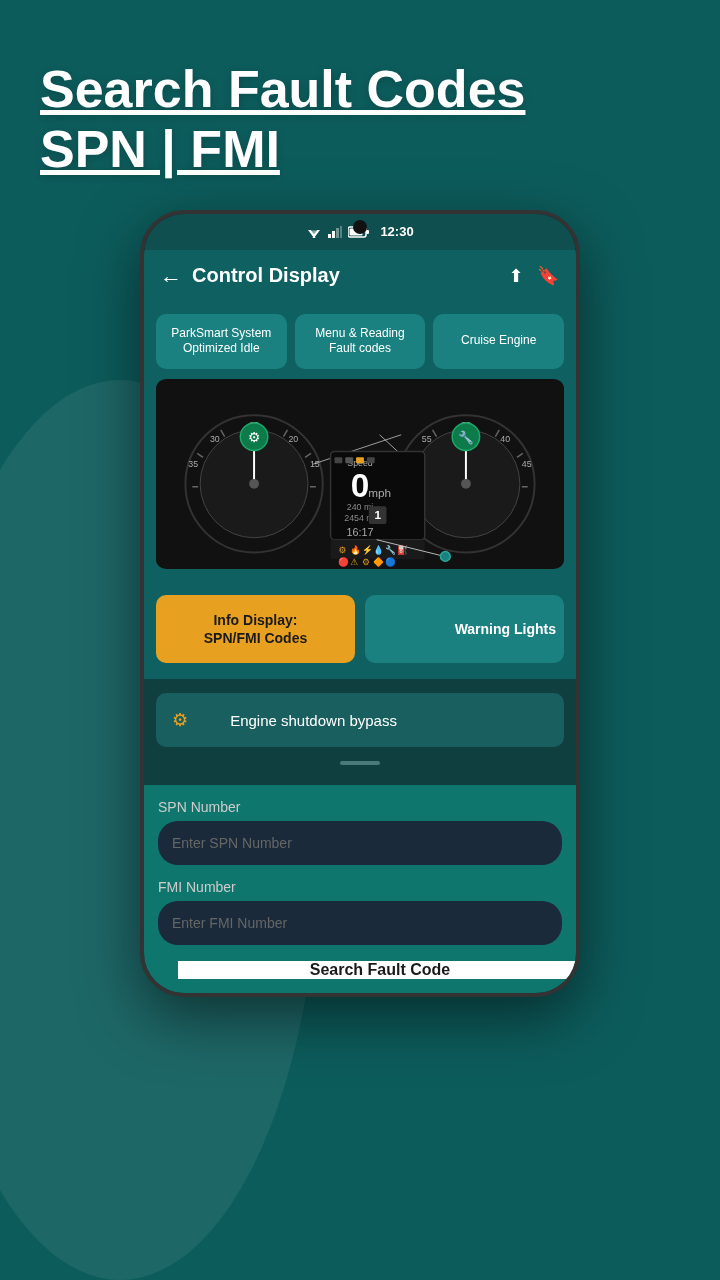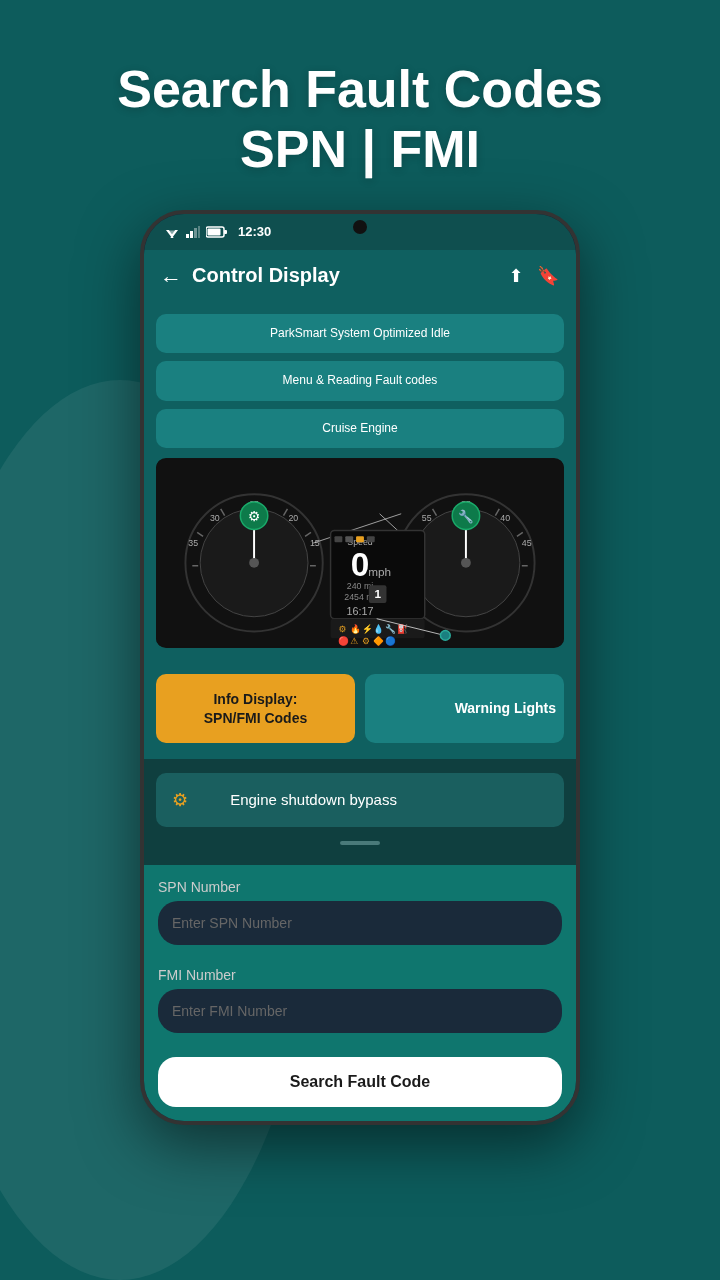--- a/index.html
+++ b/index.html
@@ -23,23 +23,23 @@
       left: -80px;
       width: 400px;
       height: 900px;
       background: rgba(255,255,255,0.07);
       border-radius: 50%;
       pointer-events: none;
     }
 
     .page-header {
       width: 100%;
-      text-align: center;
       padding: 60px 40px 30px;
       color: white;
+      text-decoration: underline;
     }
 
     .page-title {
       font-size: 52px;
       font-weight: 800;
       line-height: 1.15;
       text-shadow: 0 2px 8px rgba(0,0,0,0.2);
     }
 
     
@@ -53,21 +53,21 @@
       position: relative;
       z-index: 10;
     }
 
     
     .status-bar {
       background: #0f4f4f;
       height: 36px;
       display: flex;
       align-items: center;
-      justify-content: flex-start;
+      justify-content: center;
       padding: 0 20px;
       position: relative;
     }
     .status-bar .notch {
       position: absolute;
       top: 6px;
       left: 50%;
       transform: translateX(-50%);
       width: 14px;
       height: 14px;
@@ -114,21 +114,20 @@
       color: white;
       font-size: 20px;
     }
 
     
     .quick-actions {
       background: #0f6060;
       padding: 12px 12px 0;
       display: flex;
       gap: 8px;
-      flex-direction: column;
     }
     .quick-btn {
       flex: 1;
       background: #1a8080;
       border-radius: 10px;
       padding: 12px 8px;
       text-align: center;
       color: white;
       font-size: 12px;
       font-weight: 500;
@@ -240,39 +239,39 @@
       display: block;
     }
     .form-input {
       width: 100%;
       background: #1a2a3a;
       border: none;
       border-radius: 20px;
       padding: 14px 14px;
       color: #666;
       font-size: 14px;
-      margin-bottom: 22px;
+      margin-bottom: 14px;
       outline: none;
     }
     .form-input::placeholder {
       color: #666;
     }
 
     
     .search-btn {
       width: 100%;
       background: white;
       border: none;
-      border-radius: 18px;
-      padding: 16px;
+      border-radius: 0;
       font-size: 16px;
       font-weight: 600;
       color: #1a1a1a;
       cursor: pointer;
       margin-top: 2px;
+      margin-left: 20px;
     }
   </style>
 </head>
 <body>
 
 <div class="bg-curve"></div>
 
 <div class="page-header">
   <div class="page-title">
     <div>Search Fault Codes</div>

